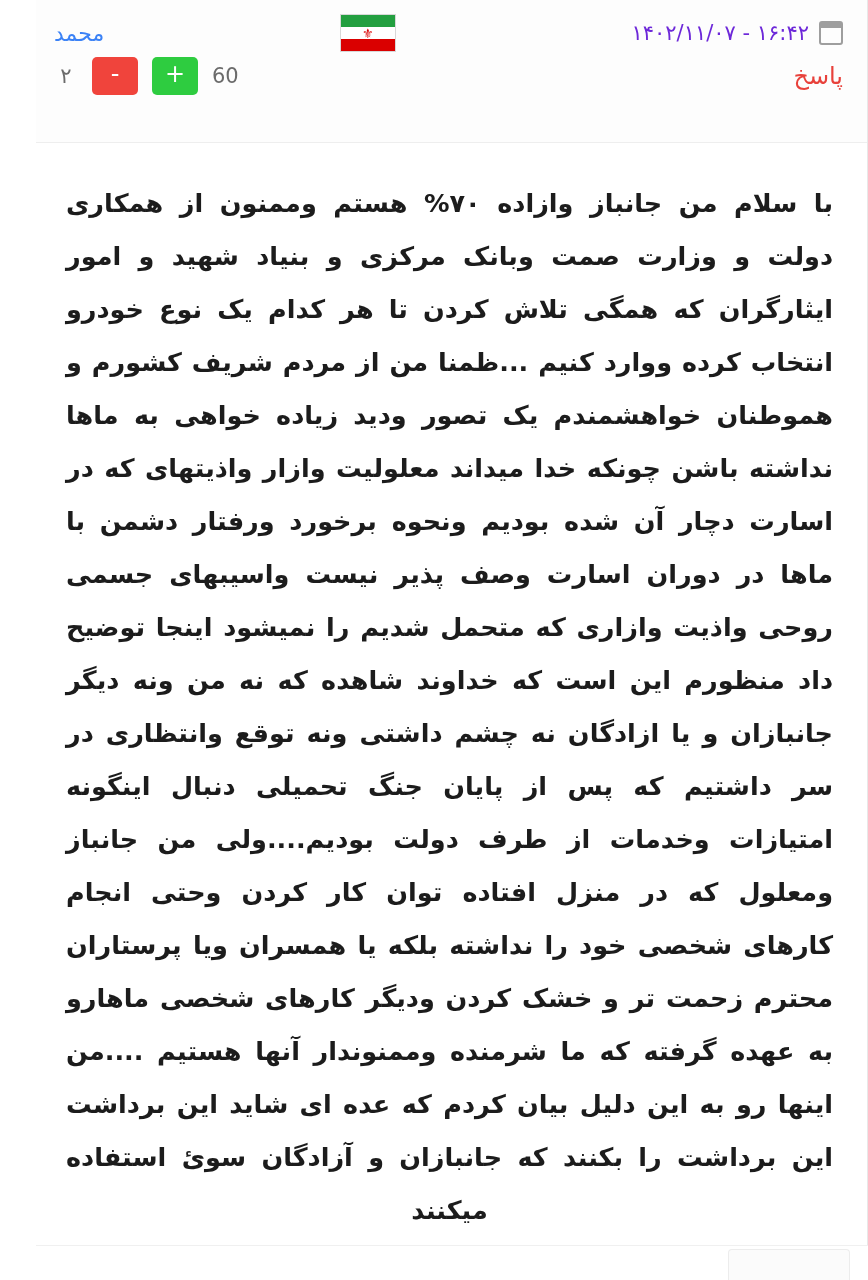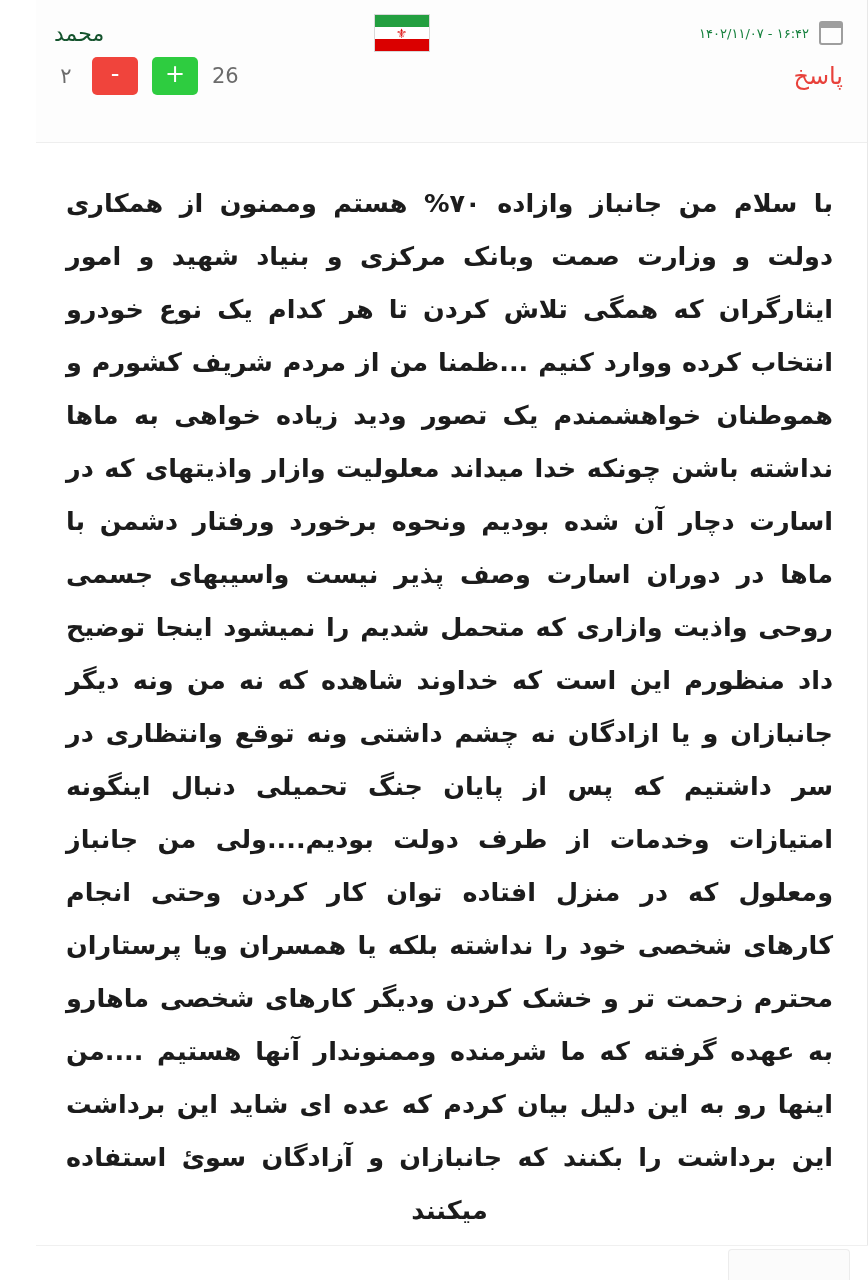--- a/index.html
+++ b/index.html
@@ -45,21 +45,21 @@
   .header-row1 {
     display: flex;
     align-items: center;
     justify-content: space-between;
     padding: 22px 24px 0 18px;
     height: 44px;
     box-sizing: border-box;
   }
   .author-name {
     font-size: 22px;
-    color: #14532d;
+    color: #3b82f6;
     font-weight: normal;
     white-space: nowrap;
   }
   .flag {
     width: 56px;
     height: 38px;
     border: 1px solid #d8d8d8;
     box-sizing: border-box;
     background: linear-gradient(to bottom, #239f40 0 33.33%, #ffffff 33.33% 66.66%, #da0000 66.66% 100%);
     position: relative;
@@ -75,22 +75,22 @@
     font-size: 13px;
     line-height: 1;
   }
   .date-block {
     display: flex;
     align-items: center;
     gap: 10px;
     direction: ltr;
   }
   .date-text {
-    font-size: 13px;
-    color: #15803d;
+    font-size: 21px;
+    color: #6d28d9;
     letter-spacing: 0.5px;
     white-space: nowrap;
   }
   .cal-icon {
     width: 24px;
     height: 24px;
     border: 2px solid #9e9e9e;
     border-radius: 3px;
     position: relative;
     box-sizing: border-box;
@@ -203,21 +203,21 @@
         <div class="author-name">محمد</div>
       </div>
 
       <div class="header-row2">
         <div class="reply-link">پاسخ</div>
 
         <div class="vote-group">
           <div class="vote-count">۲</div>
           <div class="vote-btn vote-down">-</div>
           <div class="vote-btn vote-up">+</div>
-          <div class="vote-count">26</div>
+          <div class="vote-count">60</div>
         </div>
       </div>
 
     </div>
 
     <div class="comment-body">با سلام من جانباز وازاده ۷۰% هستم وممنون از همکاری دولت و وزارت صمت وبانک مرکزی و بنیاد شهید و امور ایثارگران که همگی تلاش کردن تا هر کدام یک نوع خودرو انتخاب کرده ووارد کنیم ...ظمنا من از مردم شریف کشورم و هموطنان خواهشمندم یک تصور ودید زیاده خواهی به ماها نداشته باشن چونکه خدا میداند معلولیت وازار واذیتهای که در اسارت دچار آن شده بودیم ونحوه برخورد ورفتار دشمن با ماها در دوران اسارت وصف پذیر نیست واسیبهای جسمی روحی واذیت وازاری که متحمل شدیم را نمیشود اینجا توضیح داد منظورم این است که خداوند شاهده که نه من ونه دیگر جانبازان و یا ازادگان نه چشم داشتی ونه توقع وانتظاری در سر داشتیم که پس از پایان جنگ تحمیلی دنبال اینگونه امتیازات وخدمات از طرف دولت بودیم....ولی من جانباز ومعلول که در منزل افتاده توان کار کردن وحتی انجام کارهای شخصی خود را نداشته بلکه یا همسران ویا پرستاران محترم زحمت تر و خشک کردن ودیگر کارهای شخصی ماهارو به عهده گرفته که ما شرمنده وممنوندار آنها هستیم ....من اینها رو به این دلیل بیان کردم که عده ای شاید این برداشت این برداشت را بکنند که جانبازان و آزادگان سوئ استفاده میکنند</div>
 
   </div>
 
   <div class="bottom-strip">

